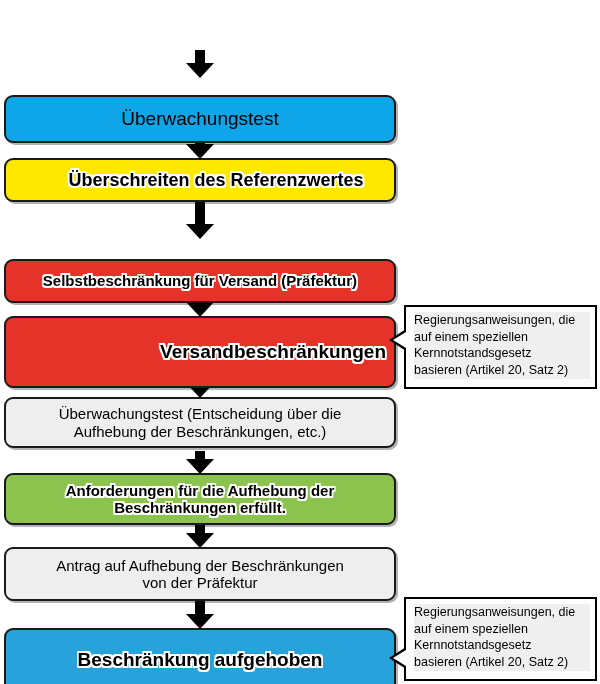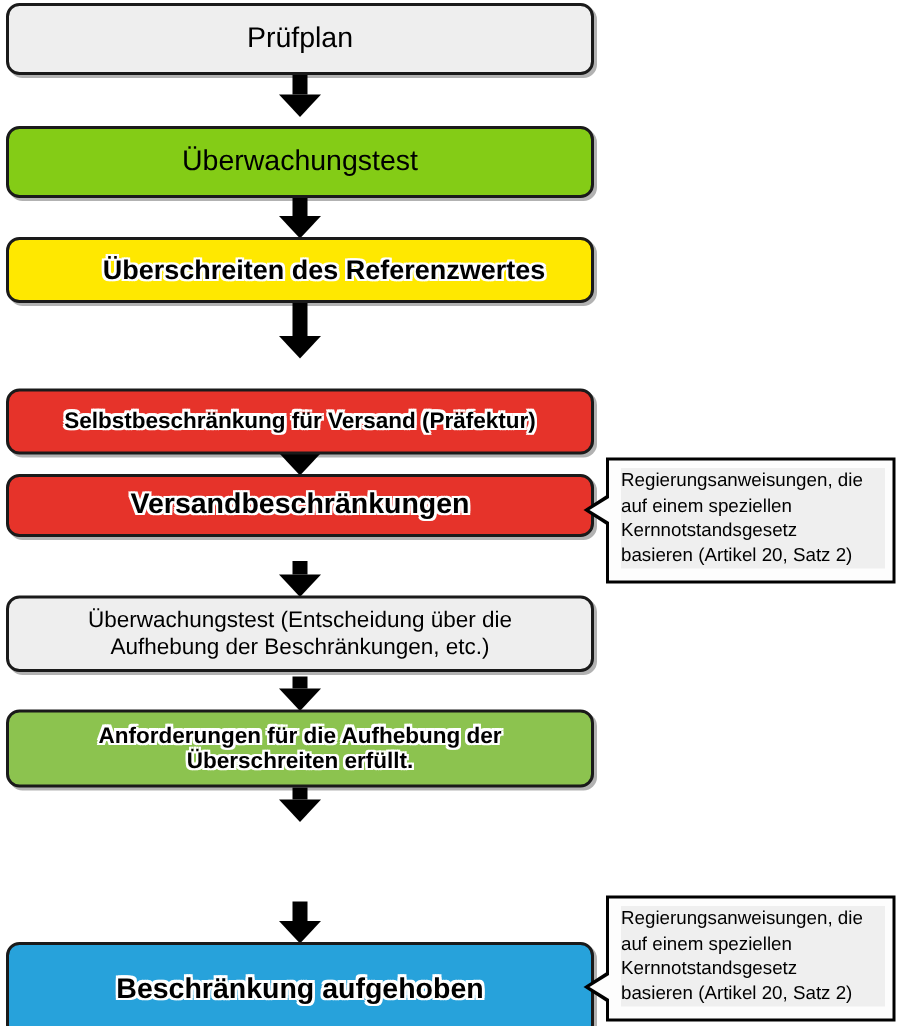--- a/index.html
+++ b/index.html
@@ -153,42 +153,43 @@
       <div class="head" style="top: 8px;"></div>
     </div>
     <div class="arrow" style="top: 525px; height: 23px;">
       <div class="stem" style="height: 8px;"></div>
       <div class="head" style="top: 8px;"></div>
     </div>
     <div class="arrow" style="top: 601px; height: 28px;">
       <div class="stem" style="height: 13px;"></div>
       <div class="head" style="top: 13px;"></div>
     </div>
-    <div class="node plain" style="top: 2px; height: 48px; background: rgb(238, 238, 238);">
-      <span class="label" style="font-size: 19px;">Prüfplan</span>
-    </div>
-    <div class="node plain" style="top: 84px; height: 48px; background: #84cc16;">
+    <div class="node plain" style="top: 95px; height: 48px; background: #0ea5e9;">
       <span class="label" style="font-size: 19px;">Überwachungstest</span>
     </div>
     <div class="node tinted" style="top: 158px; height: 44px; background: rgb(255, 232, 0);">
       <span class="label" style="font-size: 18px; padding-left: 40px;">Überschreiten des Referenzwertes</span>
     </div>
     <div class="node tinted" style="top: 238px; height: 44px; background: rgb(230, 51, 42); margin-top: 21px;">
       <span class="label" style="font-size: 15px;">Selbstbeschränkung für Versand (Präfektur)</span>
     </div>
-    <div class="node tinted" style="top: 316px; height: 42px; background: rgb(230, 51, 42);">
+    <div class="node tinted" style="top: 316px; height: 72px; background: rgb(230, 51, 42); text-align: right;">
       <span class="label" style="font-size: 19px;">Versandbeschränkungen</span>
     </div>
     <div class="node plain" style="top: 397px; height: 51px; background: rgb(238, 238, 238);">
       <span class="label" style="font-size: 15px;">Überwachungstest (Entscheidung über die
 Aufhebung der Beschränkungen, etc.)</span>
     </div>
     <div class="node tinted" style="top: 473px; height: 52px; background: rgb(140, 195, 79);">
       <span class="label" style="font-size: 15px;">Anforderungen für die Aufhebung der
-Überschreiten erfüllt.</span>
+Beschränkungen erfüllt.</span>
+    </div>
+    <div class="node plain" style="top: 547px; height: 54px; background: rgb(238, 238, 238);">
+      <span class="label" style="font-size: 15px;">Antrag auf Aufhebung der Beschränkungen
+von der Präfektur</span>
     </div>
     <div class="node tinted" style="top: 628px; height: 64px; background: rgb(39, 162, 219);">
       <span class="label" style="font-size: 19px;">Beschränkung aufgehoben</span>
     </div>
     <div class="callout" style="left: 404px; top: 305px; width: 193px; height: 84px;">
       <span class="tail-outer" style="top: 22px;"></span>
       <span class="tail-inner" style="top: 25px;"></span>
       <span class="ctext">Regierungsanweisungen, die
 auf einem speziellen
 Kernnotstandsgesetz

